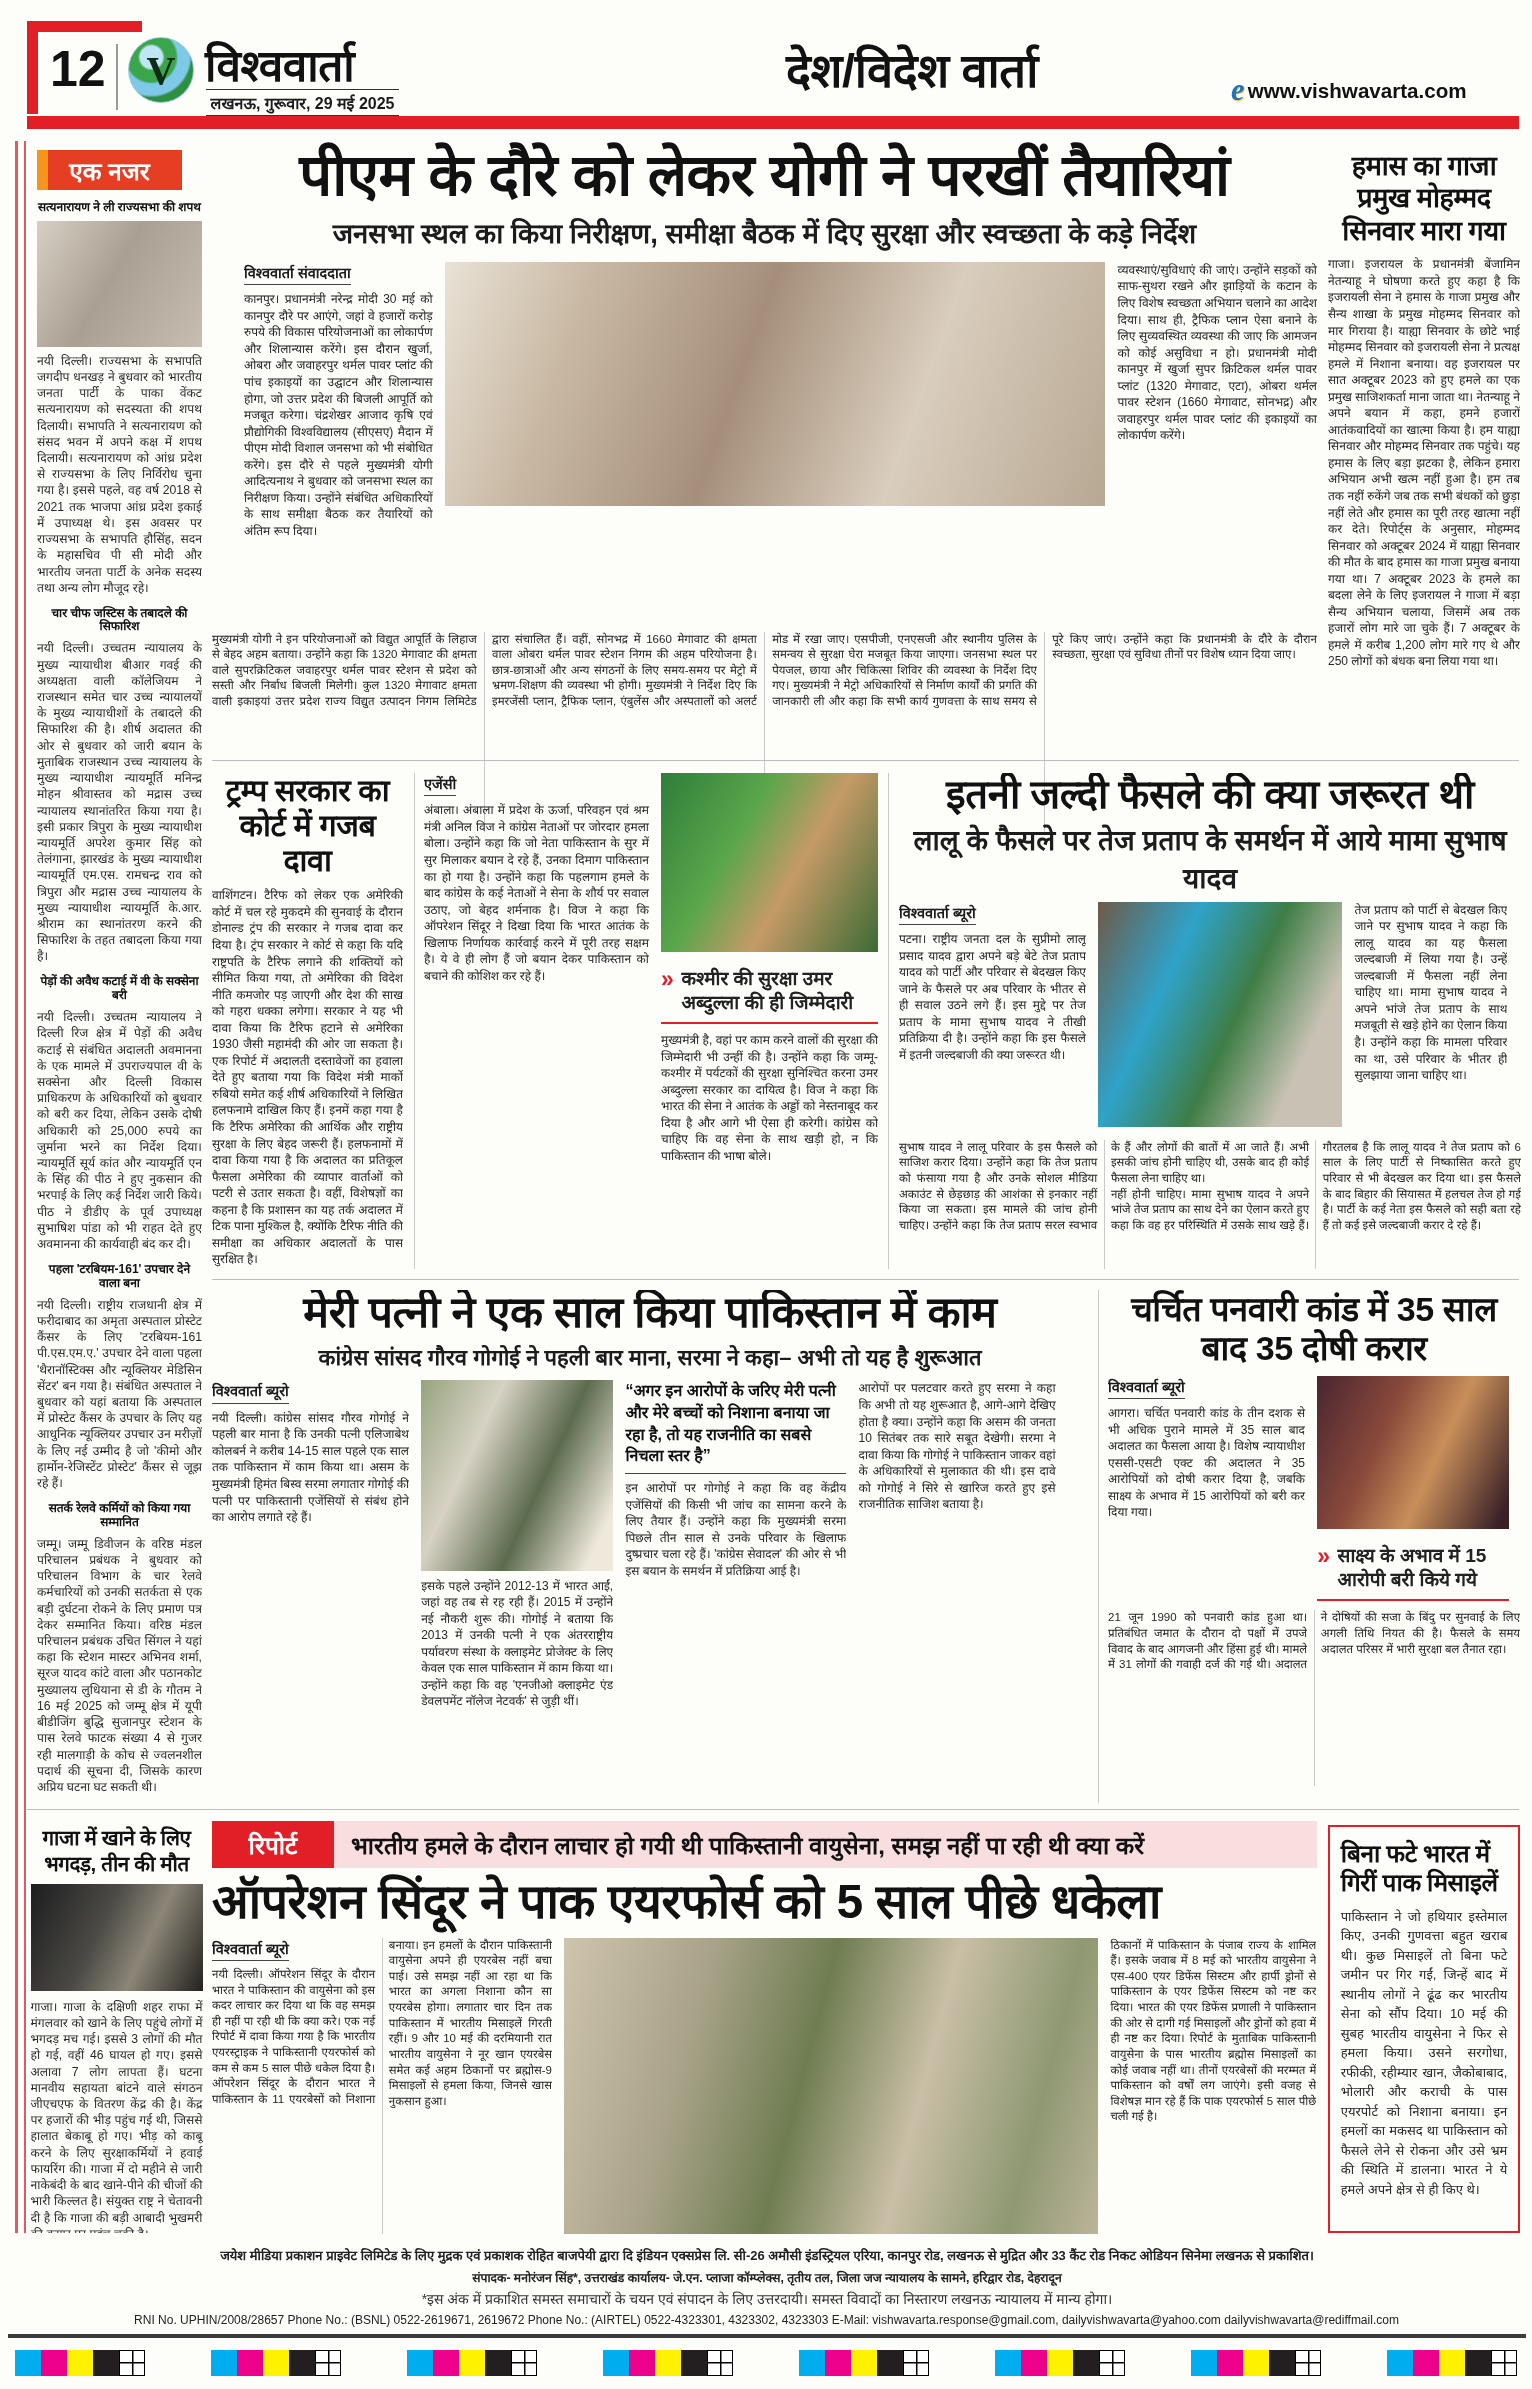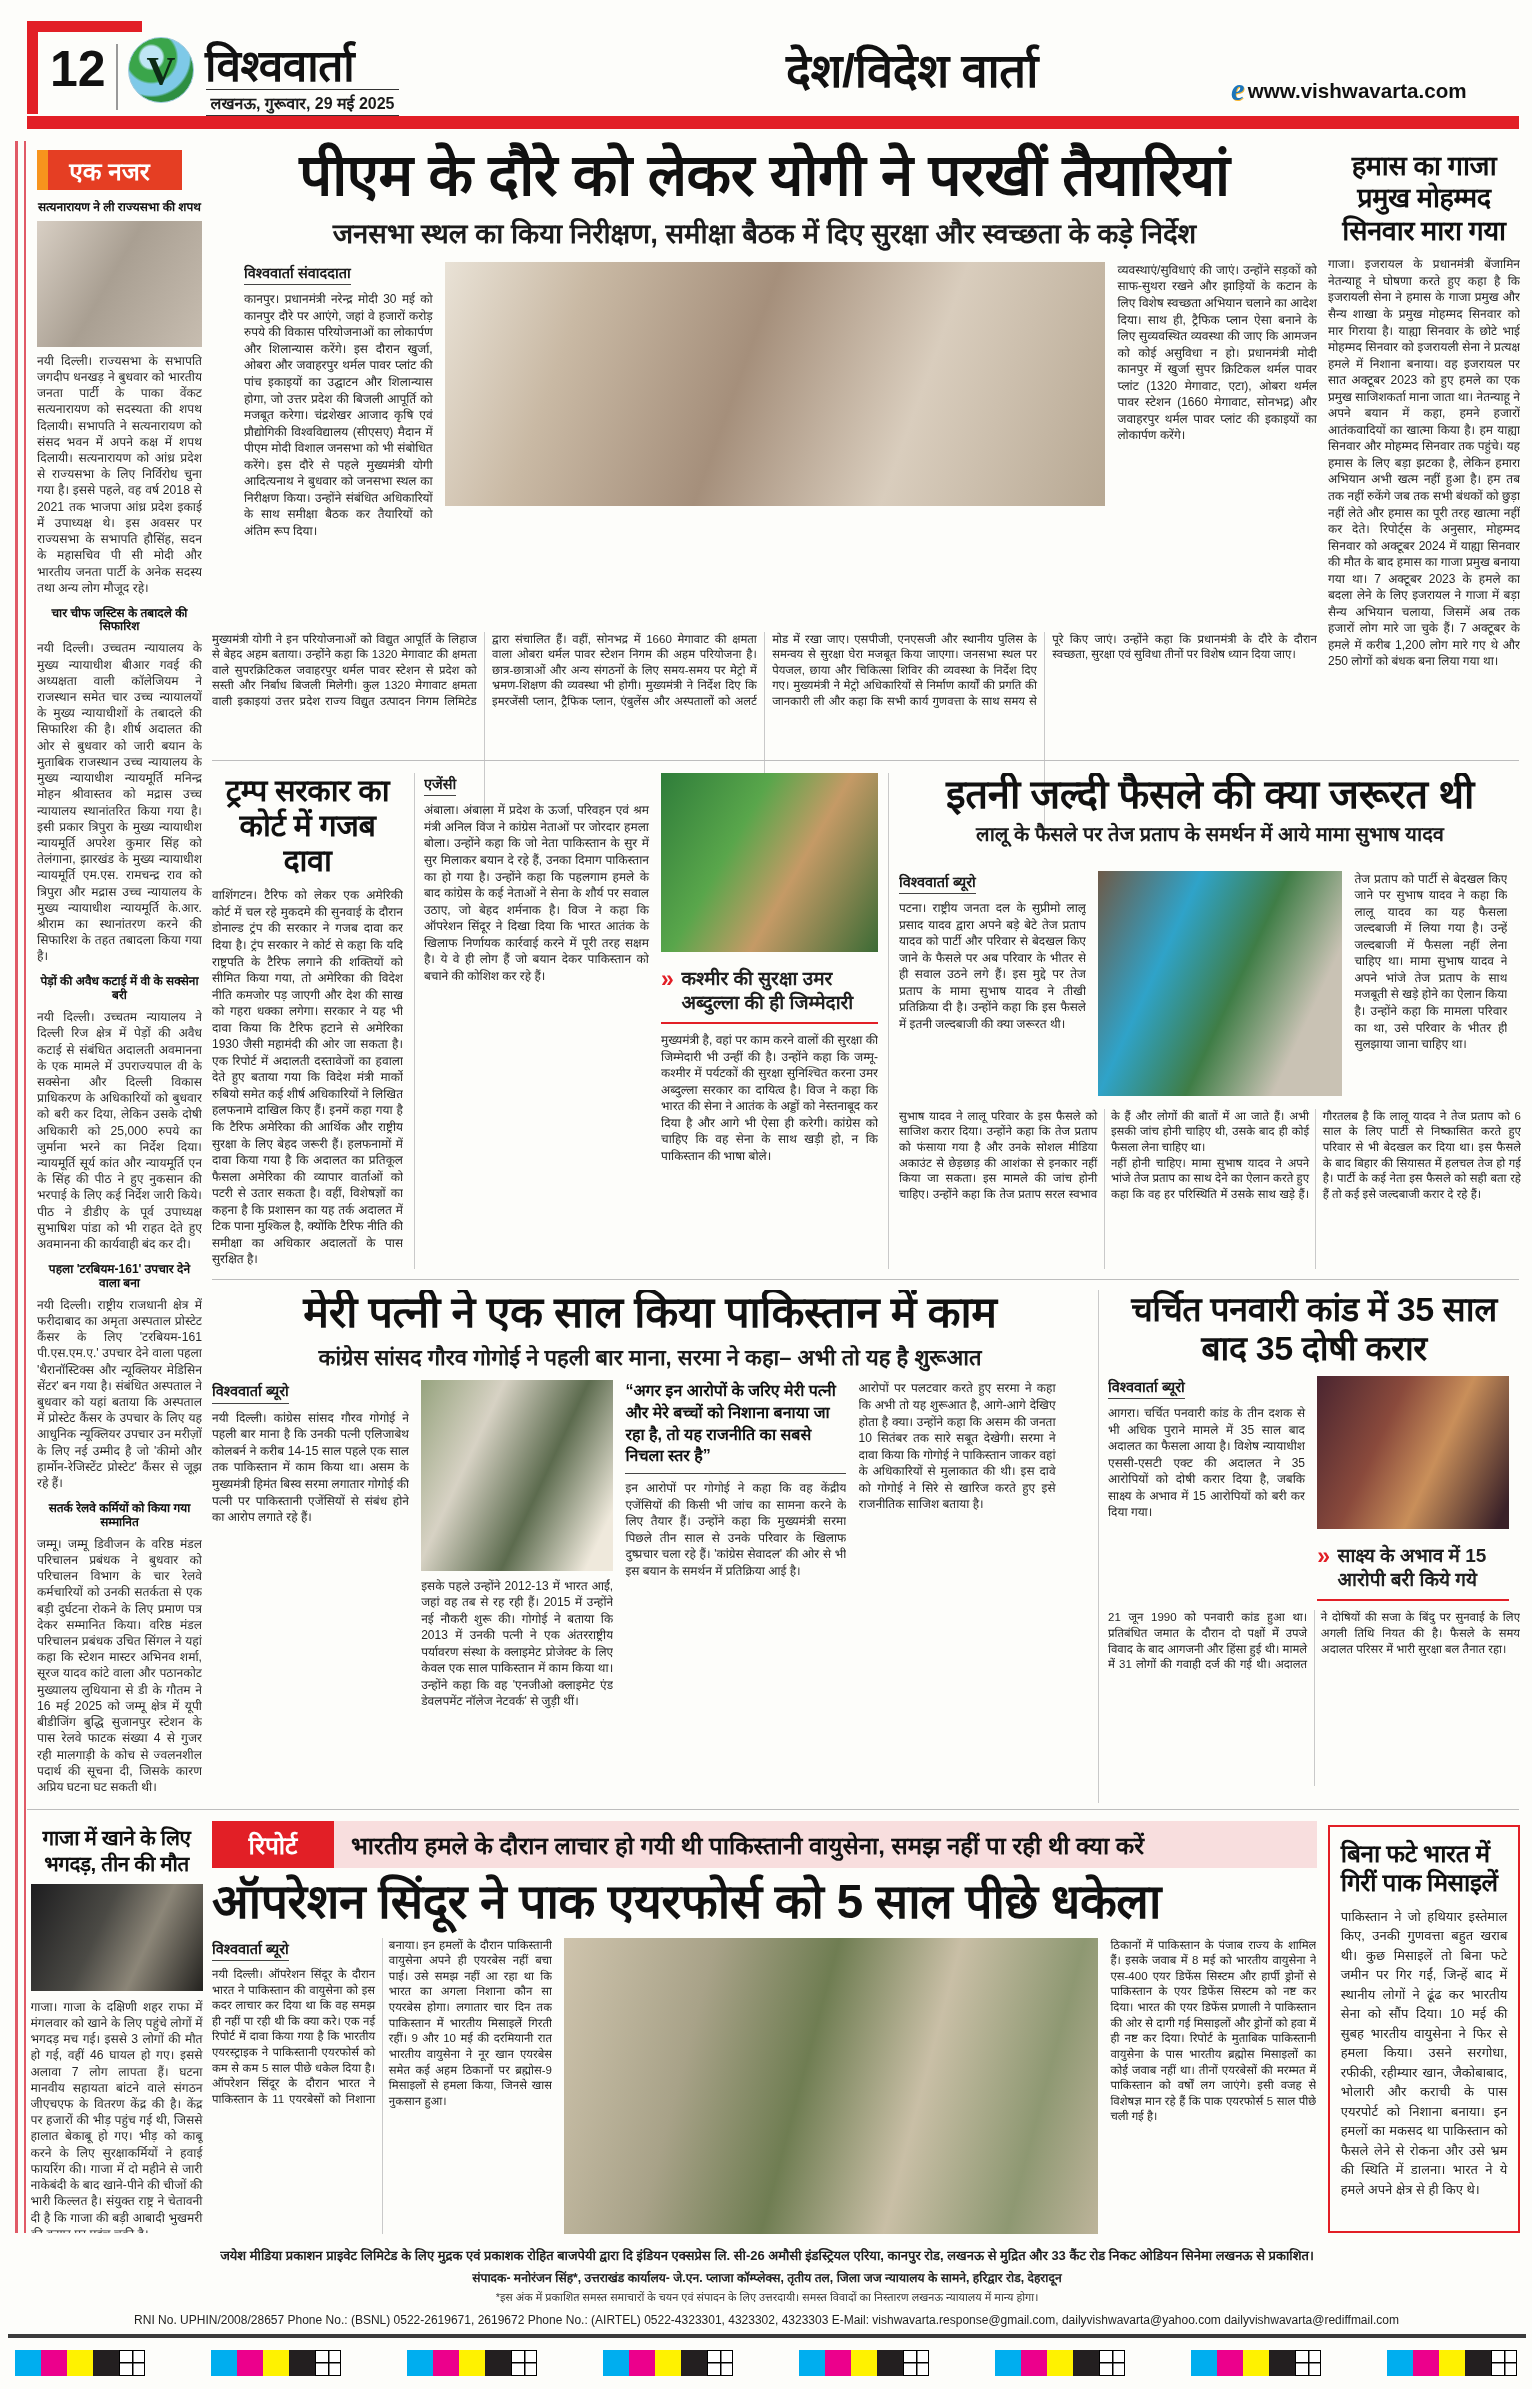--- a/index.html
+++ b/index.html
@@ -126,21 +126,21 @@
                   <div class="qtxt">कश्मीर की सुरक्षा उमर अब्दुल्ला की ही जिम्मेदारी</div>
               </div>
               <p class="body-txt" style="margin-top:7.6px;">मुख्यमंत्री है, वहां पर काम करने वालों की सुरक्षा की जिम्मेदारी भी उन्हीं की है। उन्होंने कहा कि जम्मू-कश्मीर में पर्यटकों की सुरक्षा सुनिश्चित करना उमर अब्दुल्ला सरकार का दायित्व है। विज ने कहा कि भारत की सेना ने आतंक के अड्डों को नेस्तनाबूद कर दिया है और आगे भी ऐसा ही करेगी। कांग्रेस को चाहिए कि वह सेना के साथ खड़ी हो, न कि पाकिस्तान की भाषा बोले।</p>
           </div>
       </div>
   </div>
   <div class="abs vdiv" style="left:888px;top:773px;height:496px;"></div>
 
   <div class="abs clip" style="left:899px;top:773px;width:622px;height:496px;">
       <div class="headline center" style="font-size:40px;line-height:1.05;">इतनी जल्दी फैसले की क्या जरूरत थी</div>
-      <div class="center" style="font-size:20px;font-weight:700;margin-top:4.6px;margin-bottom:24px;">लालू के फैसले पर तेज प्रताप के समर्थन में आये मामा सुभाष यादव</div>
+      <div class="center" style="font-size:28px;font-weight:700;margin-top:4.6px;margin-bottom:6px;">लालू के फैसले पर तेज प्रताप के समर्थन में आये मामा सुभाष यादव</div>
       <div style="display:flex;gap:12.2px;">
           <div class="clip" style="width:187px;height:229px;">
               <span class="byline">विश्ववार्ता ब्यूरो</span>
               <p class="body-txt">पटना। राष्ट्रीय जनता दल के सुप्रीमो लालू प्रसाद यादव द्वारा अपने बड़े बेटे तेज प्रताप यादव को पार्टी और परिवार से बेदखल किए जाने के फैसले पर अब परिवार के भीतर से ही सवाल उठने लगे हैं। इस मुद्दे पर तेज प्रताप के मामा सुभाष यादव ने तीखी प्रतिक्रिया दी है। उन्होंने कहा कि इस फैसले में इतनी जल्दबाजी की क्या जरूरत थी।</p>
           </div>
           <div class="photo" style="width:244px;height:225px;background:linear-gradient(115deg,#6e5a48 0%,#2fa3c9 30%,#3f7d46 55%,#c9c2b4 80%);"></div>
           <div class="clip" style="width:153px;height:229px;">
               <p class="body-txt">तेज प्रताप को पार्टी से बेदखल किए जाने पर सुभाष यादव ने कहा कि लालू यादव का यह फैसला जल्दबाजी में लिया गया है। उन्हें जल्दबाजी में फैसला नहीं लेना चाहिए था। मामा सुभाष यादव ने अपने भांजे तेज प्रताप के साथ मजबूती से खड़े होने का ऐलान किया है। उन्होंने कहा कि मामला परिवार का था, उसे परिवार के भीतर ही सुलझाया जाना चाहिए था।</p>
           </div>
       </div>
@@ -221,21 +221,21 @@
       </div>
   </div>
 
   <div class="abs clip" style="left:1328px;top:1825px;width:192px;height:408px;border:2.3px solid #e21f26;padding:12.2px 10.7px;">
       <div class="headline" style="font-size:24.4px;line-height:1.2;margin-bottom:9.2px;">बिना फटे भारत में गिरीं पाक मिसाइलें</div>
       <p style="font-size:13px;line-height:1.5;text-align:justify;color:#262626;">पाकिस्तान ने जो हथियार इस्तेमाल किए, उनकी गुणवत्ता बहुत खराब थी। कुछ मिसाइलें तो बिना फटे जमीन पर गिर गईं, जिन्हें बाद में स्थानीय लोगों ने ढूंढ कर भारतीय सेना को सौंप दिया। 10 मई की सुबह भारतीय वायुसेना ने फिर से हमला किया। उसने सरगोधा, रफीकी, रहीम्यार खान, जैकोबाबाद, भोलारी और कराची के पास एयरपोर्ट को निशाना बनाया। इन हमलों का मकसद था पाकिस्तान को फैसले लेने से रोकना और उसे भ्रम की स्थिति में डालना। भारत ने ये हमले अपने क्षेत्र से ही किए थे।</p>
   </div>
 
   <div class="abs center" style="left:92px;top:2246px;width:1350px;font-size:13px;font-weight:700;color:#222;">जयेश मीडिया प्रकाशन प्राइवेट लिमिटेड के लिए मुद्रक एवं प्रकाशक रोहित बाजपेयी द्वारा दि इंडियन एक्सप्रेस लि. सी-26 अमौसी इंडस्ट्रियल एरिया, कानपुर रोड, लखनऊ से मुद्रित और 33 कैंट रोड निकट ओडियन सिनेमा लखनऊ से प्रकाशित।</div>
   <div class="abs center" style="left:92px;top:2269px;width:1350px;font-size:12.2px;font-weight:700;color:#222;">संपादक- मनोरंजन सिंह*, उत्तराखंड कार्यालय- जे.एन. प्लाजा कॉम्प्लेक्स, तृतीय तल, जिला जज न्यायालय के सामने, हरिद्वार रोड, देहरादून</div>
-  <div class="abs center" style="left:92px;top:2289px;width:1350px;font-size:11px;color:#333;">*इस अंक में प्रकाशित समस्त समाचारों के चयन एवं संपादन के लिए उत्तरदायी। समस्त विवादों का निस्तारण लखनऊ न्यायालय में मान्य होगा।</div>
+  <div class="abs center" style="left:92px;top:2289px;width:1350px;font-size:14px;color:#333;">*इस अंक में प्रकाशित समस्त समाचारों के चयन एवं संपादन के लिए उत्तरदायी। समस्त विवादों का निस्तारण लखनऊ न्यायालय में मान्य होगा।</div>
   <div class="abs center" style="left:46px;top:2313px;width:1441px;font-size:12px;color:#222;">RNI No. UPHIN/2008/28657  Phone No.:  (BSNL) 0522-2619671, 2619672  Phone No.: (AIRTEL) 0522-4323301, 4323302, 4323303  E-Mail: vishwavarta.response@gmail.com,  dailyvishwavarta@yahoo.com  dailyvishwavarta@rediffmail.com</div>
   <div class="abs" style="left:7.6px;top:2334px;width:1518px;height:3.8px;background:#3c3c3c;"></div>
 
   <div class="abs" style="left:15.3px;top:2350px;width:1502px;display:flex;justify-content:space-between;">
       <div><span class="cmyk-sq" style="background:#00aeef;"></span><span class="cmyk-sq" style="background:#ec008c;"></span><span class="cmyk-sq" style="background:#fff200;"></span><span class="cmyk-sq" style="background:#231f20;"></span><span class="reg-sq"></span></div>
       <div><span class="cmyk-sq" style="background:#00aeef;"></span><span class="cmyk-sq" style="background:#ec008c;"></span><span class="cmyk-sq" style="background:#fff200;"></span><span class="cmyk-sq" style="background:#231f20;"></span><span class="reg-sq"></span></div>
       <div><span class="cmyk-sq" style="background:#00aeef;"></span><span class="cmyk-sq" style="background:#ec008c;"></span><span class="cmyk-sq" style="background:#fff200;"></span><span class="cmyk-sq" style="background:#231f20;"></span><span class="reg-sq"></span></div>
       <div><span class="cmyk-sq" style="background:#00aeef;"></span><span class="cmyk-sq" style="background:#ec008c;"></span><span class="cmyk-sq" style="background:#fff200;"></span><span class="cmyk-sq" style="background:#231f20;"></span><span class="reg-sq"></span></div>
       <div><span class="cmyk-sq" style="background:#00aeef;"></span><span class="cmyk-sq" style="background:#ec008c;"></span><span class="cmyk-sq" style="background:#fff200;"></span><span class="cmyk-sq" style="background:#231f20;"></span><span class="reg-sq"></span></div>
       <div><span class="cmyk-sq" style="background:#00aeef;"></span><span class="cmyk-sq" style="background:#ec008c;"></span><span class="cmyk-sq" style="background:#fff200;"></span><span class="cmyk-sq" style="background:#231f20;"></span><span class="reg-sq"></span></div>

